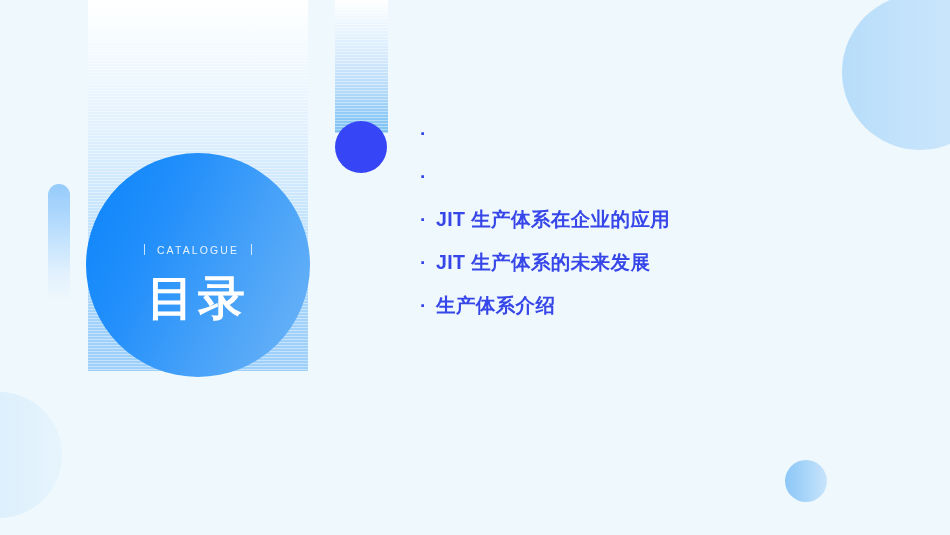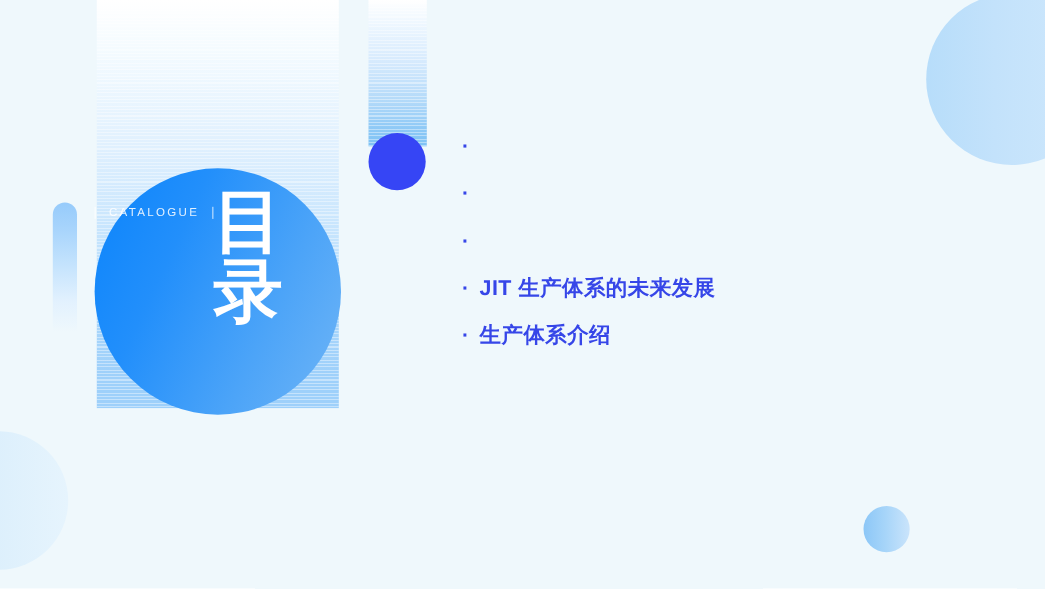--- a/index.html
+++ b/index.html
@@ -82,22 +82,22 @@
     width: 224px;
     height: 224px;
     border-radius: 50%;
     background: linear-gradient(115deg, #0b84fb 0%, #228ffb 32%, #4ca4f8 68%, #6fb5f6 100%);
     pointer-events: auto;
   }
   .circle-main-inner {
     position: absolute;
     inset: 0;
     display: flex;
-    flex-direction: row;
-    align-items: flex-start;
+    flex-direction: column;
+    align-items: center;
     justify-content: center;
   }
   .cat-row {
     display: flex;
     align-items: center;
     gap: 12px;
     margin-top: 34px;
   }
   .cat-tick {
     width: 1px;
@@ -106,21 +106,21 @@
   }
   .cat-label {
     font-size: 10.5px;
     letter-spacing: 2.1px;
     color: rgba(255,255,255,0.88);
     font-weight: 400;
     white-space: nowrap;
   }
   .cat-title {
     margin-top: 18px;
-    font-size: 63px;
+    font-size: 47px;
     font-weight: 700;
     color: #ffffff;
     letter-spacing: 4px;
     line-height: 1;
   }
 
   
   .pill-left {
     left: 48px;
     top: 184px;
@@ -217,20 +217,21 @@
 
   <div class="toc">
     <div class="toc-item">
       <span class="toc-bullet">·</span>
     </div>
     <div class="toc-item">
       <span class="toc-bullet">·</span>
     </div>
     <div class="toc-item">
       <span class="toc-bullet">·</span>
+      <span class="toc-text">JIT 生产体系在企业的应用</span>
     </div>
     <div class="toc-item">
       <span class="toc-bullet">·</span>
       <span class="toc-text">JIT 生产体系的未来发展</span>
     </div>
     <div class="toc-item">
       <span class="toc-bullet">·</span>
       <span class="toc-text">生产体系介绍</span>
     </div>
   </div>

